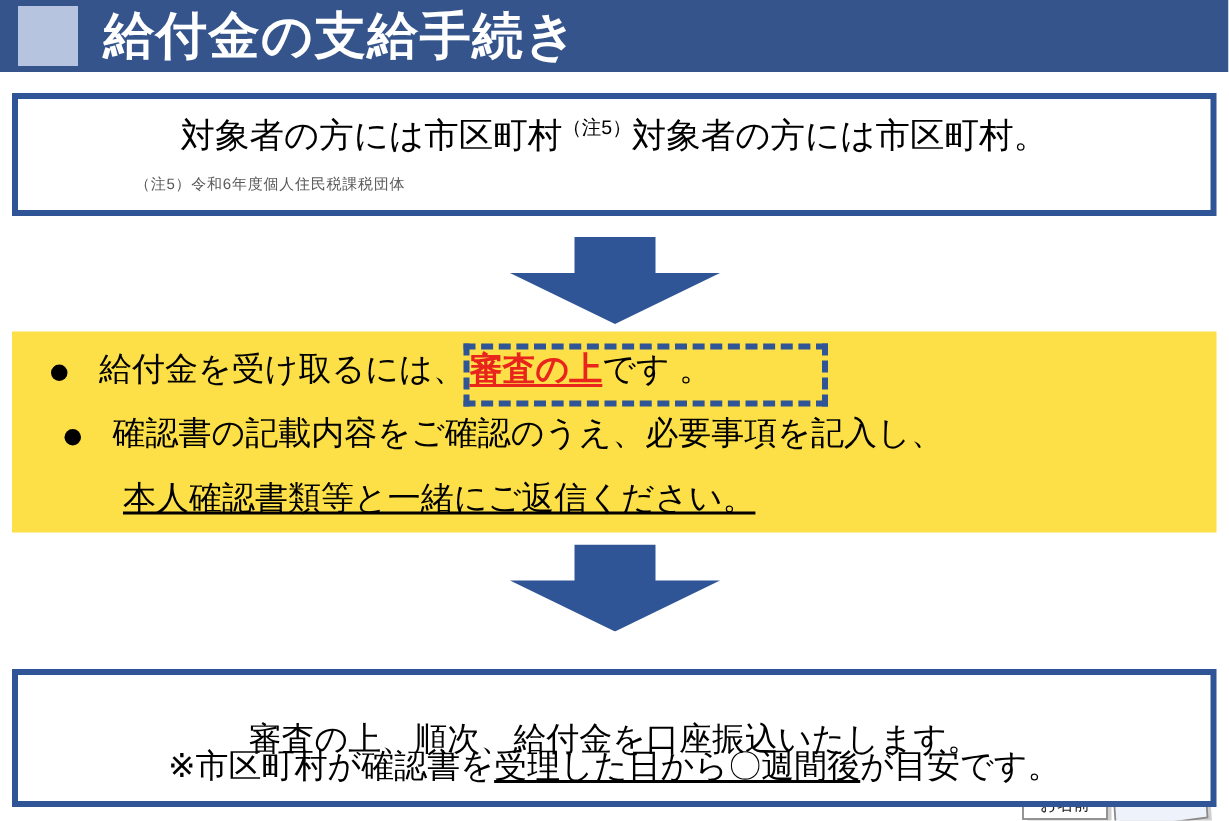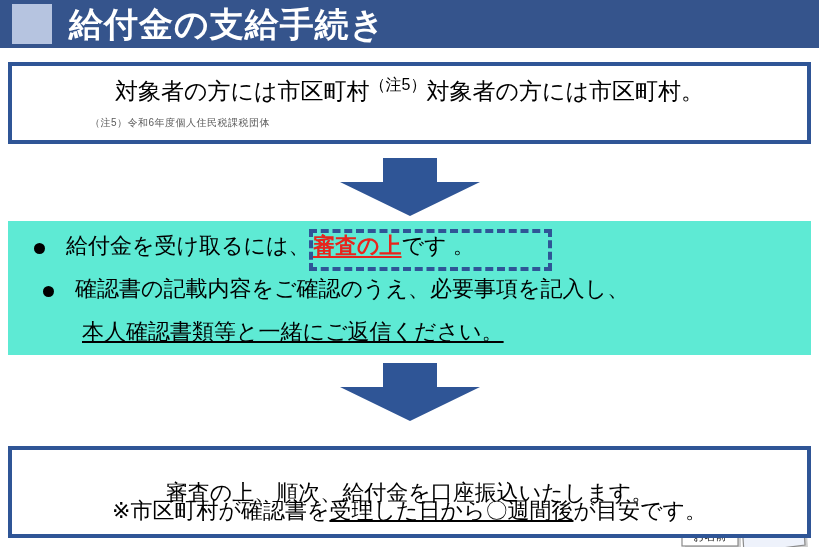--- a/index.html
+++ b/index.html
@@ -73,21 +73,21 @@
     position: absolute;
     left: 0;
     right: 0;
     top: 9px;
     text-align: center;
     font-size: 23px;
     color: #000000;
     white-space: nowrap;
   }
   .top-line1 .note-sup {
-    font-size: 16px;
+    font-size: 13px;
     vertical-align: super;
   }
   .top-note {
     position: absolute;
     left: 78px;
     top: 50px;
     font-size: 10px;
     color: #595959;
     white-space: nowrap;
     letter-spacing: 0.5px;
@@ -106,21 +106,21 @@
   #bottom-line-2 { top: 46px; }
   .u-line { text-decoration: underline; text-underline-offset: 2px; }
 
   
   #box-middle {
     position: absolute;
     left: 8px;
     top: 221px;
     width: 803px;
     height: 134px;
-    background: #5eead4;
+    background: #fde047;
   }
   .bullet-row {
     position: absolute;
     display: flex;
     align-items: flex-start;
     font-size: 22px;
     color: #000000;
     white-space: nowrap;
   }
   #bullet-1 { left: 26px; top: 13px; }

